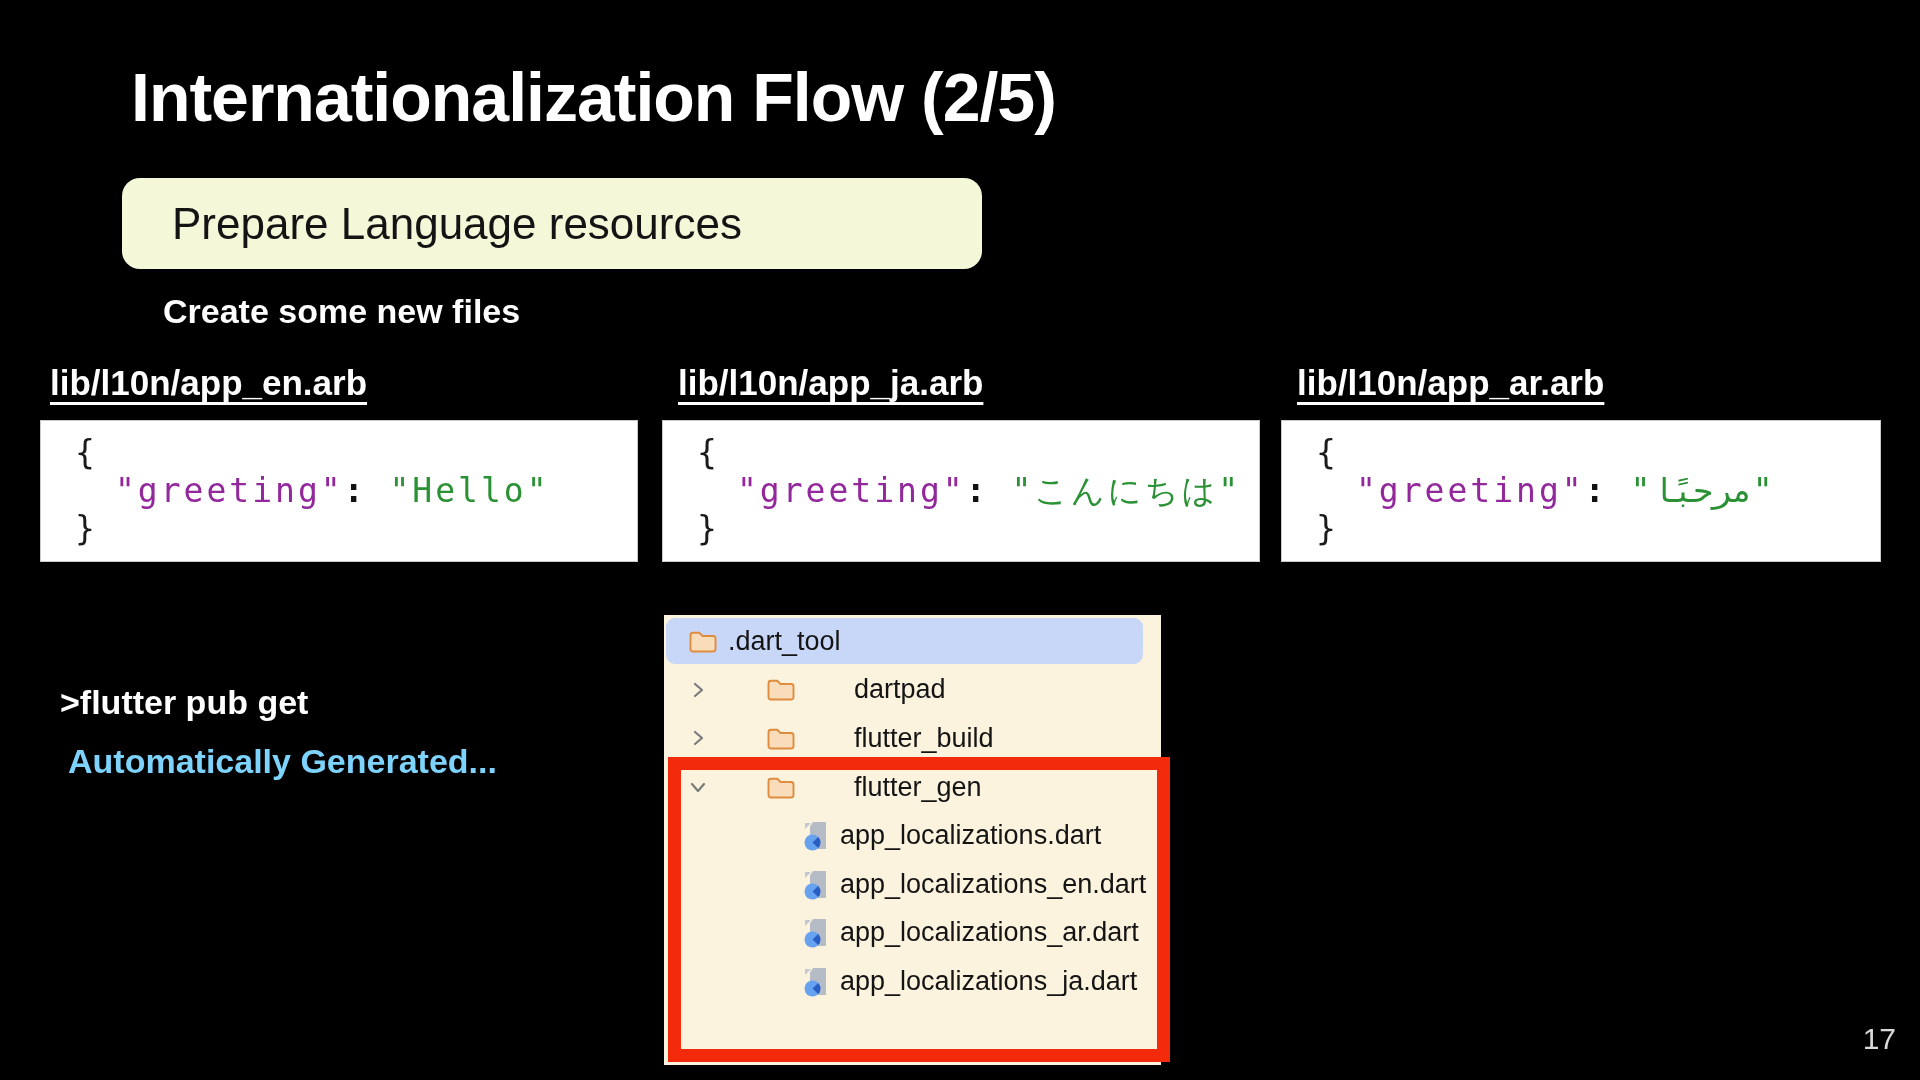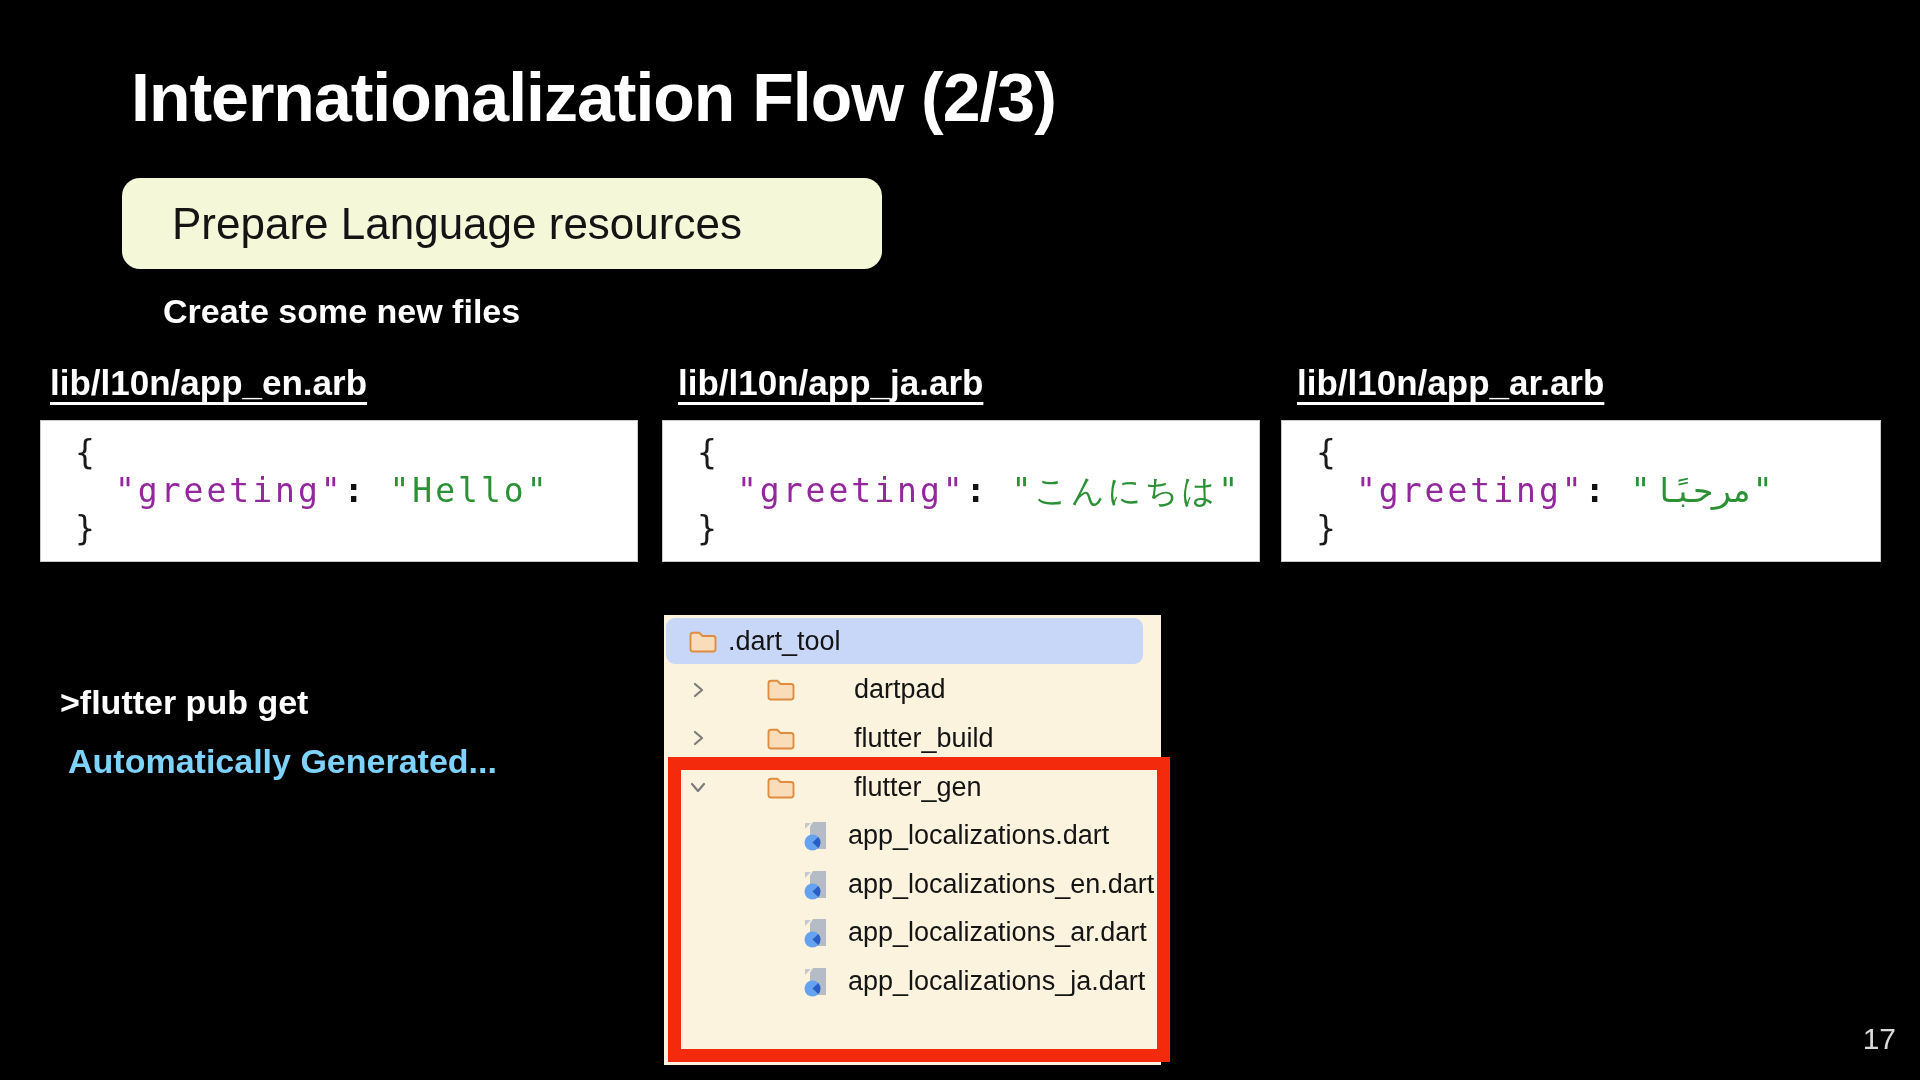--- a/index.html
+++ b/index.html
@@ -3,21 +3,21 @@
 <meta charset="utf-8">
 <style>
   * { margin:0; padding:0; box-sizing:border-box; }
   html,body { width:1920px; height:1080px; background:#000; overflow:hidden;
               font-family:"Liberation Sans", sans-serif; }
   .abs { position:absolute; }
 
   .slide-title { left:131px; top:58px; color:#fff; font-size:68px; font-weight:700;
                  letter-spacing:-1px; }
 
-  .step-box { left:122px; top:178px; width:760px; height:91px; background:#f4f8d8;
+  .step-box { left:122px; top:178px; width:860px; height:91px; background:#f4f8d8;
               border-radius:18px; display:flex; align-items:center; padding-left:50px; }
   .step-box span { font-size:44px; color:#141414; font-weight:400; }
 
   .subtitle { left:163px; top:292px; color:#fff; font-size:34px; font-weight:700; }
 
   .file-label { top:363px; color:#fff; font-size:35px; font-weight:700;
                 text-decoration:underline; text-underline-offset:7px;
                 text-decoration-thickness:3px; }
   .fl-1 { left:50px; } .fl-2 { left:678px; } .fl-3 { left:1297px; }
 
@@ -41,34 +41,34 @@
   .tree-row { position:relative; height:48.6px; display:flex; align-items:center;
               font-size:27px; color:#141414; }
   .tree-row .chev   { width:24px; height:24px; flex:0 0 24px; margin-right:8px;
                       display:flex; align-items:center; justify-content:center; }
   .tree-row .ticon  { width:30px; flex:0 0 30px; margin-right:10px;
                       display:flex; align-items:center; justify-content:center; }
   .tree-row .tlabel { position:relative; z-index:2; white-space:nowrap; }
   .lvl0 { padding-left:24px; }
   .lvl1 { padding-left:22px;gap:48px; }
   .lvl2 { padding-left:60px; }
-  .lvl3 { padding-left:136px;gap:8px; }
+  .lvl3 { padding-left:136px; }
   .selection-pill { position:absolute; left:2px; right:18px; top:1px; height:46px;
                     background:#c8d6f7; border-radius:9px; z-index:1; }
   .tree-row > * { z-index:2; }
 
   .red-highlight-box { left:668px; top:757px; width:502px; height:305px;
                        border:13px solid #f42a0c; z-index:5; pointer-events:none; }
 
   .page-number { right:24px; top:1022px; color:#d9d9d9; font-size:30px; }
 </style>
 </head>
 <body>
 
-<div class="abs slide-title">Internationalization Flow (2/3)</div>
+<div class="abs slide-title">Internationalization Flow (2/5)</div>
 
 <div class="abs step-box">
   <span>Prepare Language resources</span>
 </div>
 
 <div class="abs subtitle">Create some new files</div>
 
 <div class="abs file-label fl-1">lib/l10n/app_en.arb</div>
 <div class="abs file-label fl-2">lib/l10n/app_ja.arb</div>
 <div class="abs file-label fl-3">lib/l10n/app_ar.arb</div>

